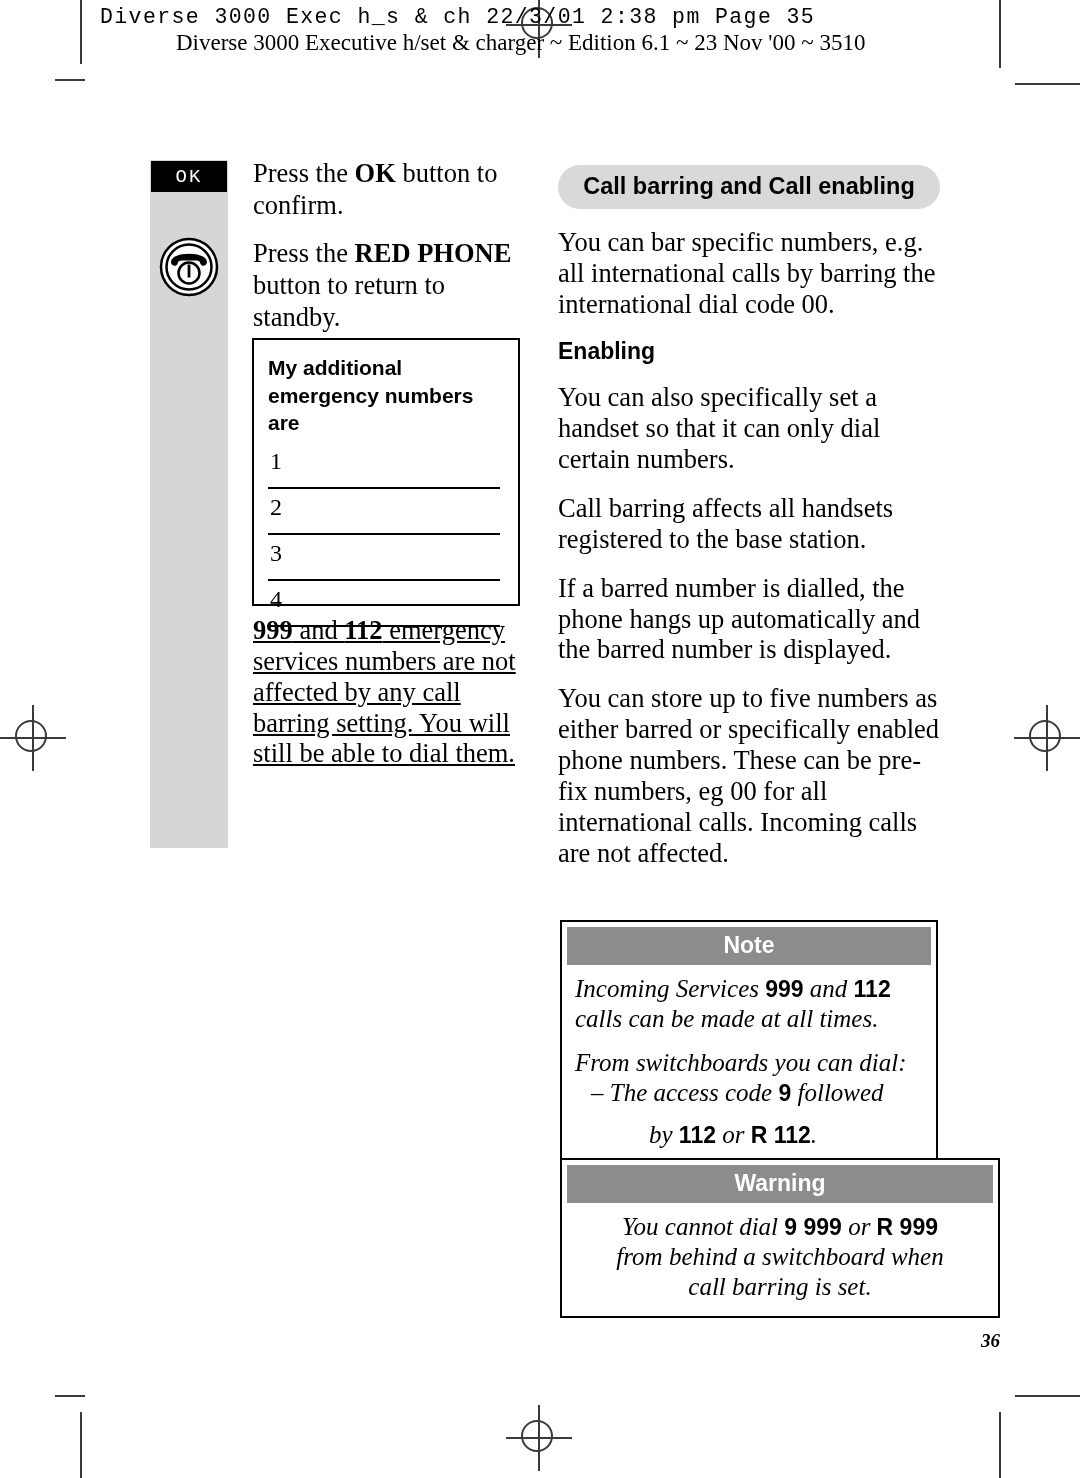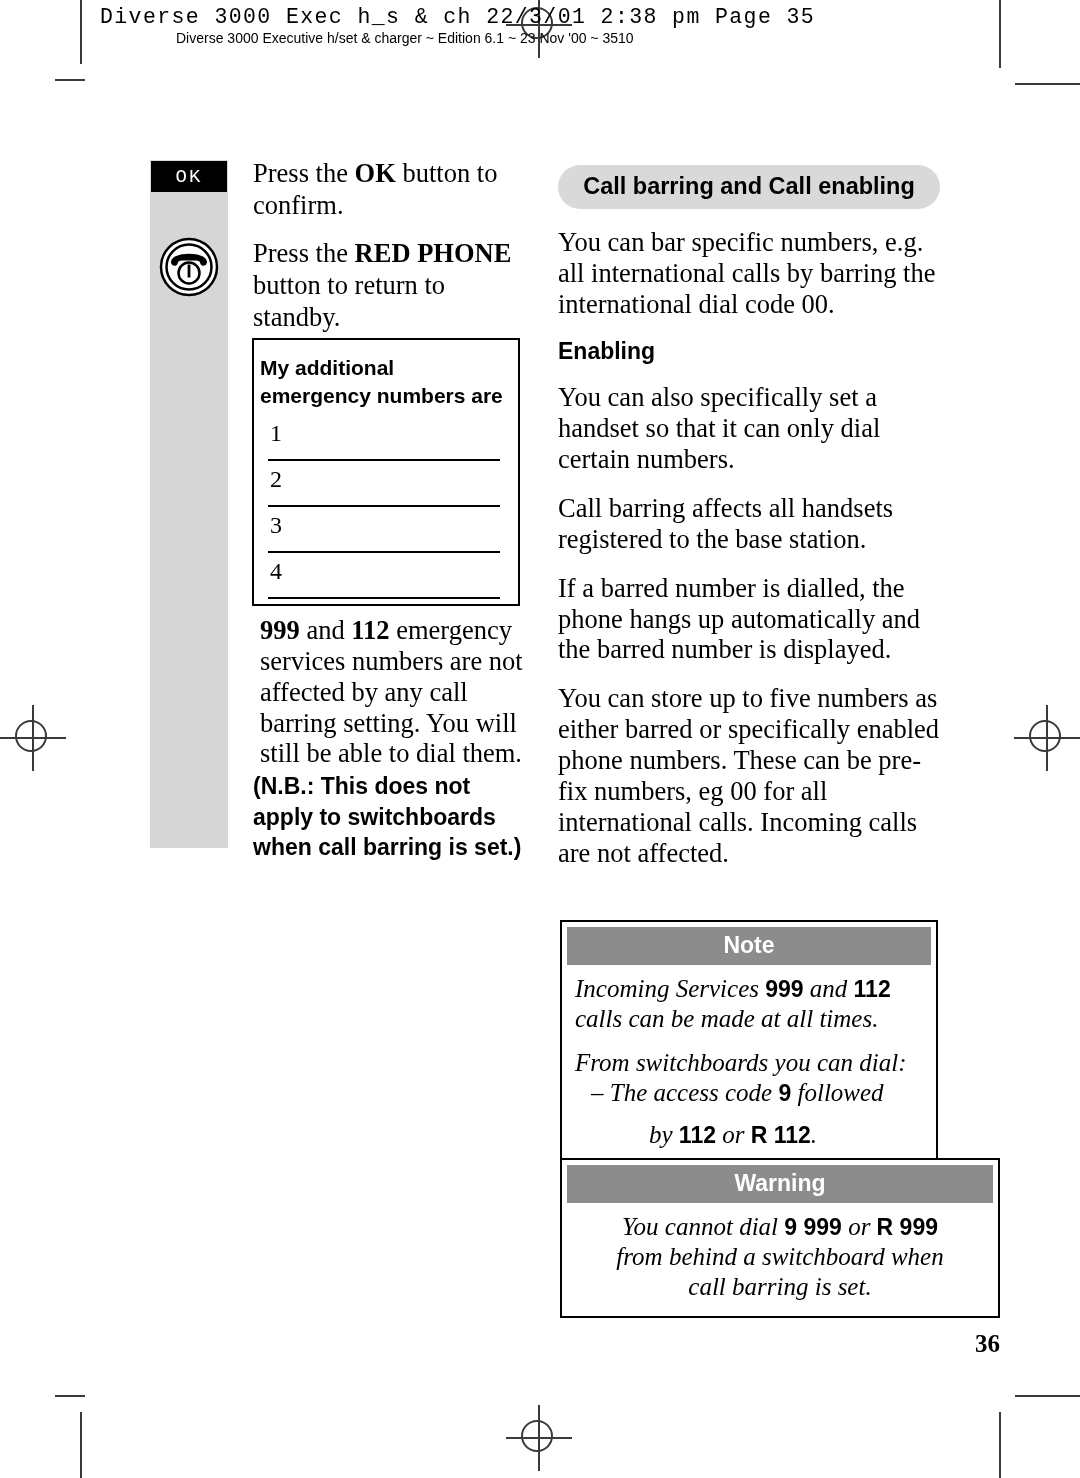--- a/index.html
+++ b/index.html
@@ -58,22 +58,22 @@
     left: 100px; top: 5px;
     font-family: "Liberation Mono", "DejaVu Sans Mono", monospace;
     font-size: 21.5px;
     letter-spacing: 1.4px;
     white-space: nowrap;
     color: #000;
   }
   .hdr-sans {
     position: absolute;
     left: 176px; top: 30px;
-    font-family: Liberation Sans, sans-serif;
-    font-size: 14px;
+    font-family: Liberation Serif, serif;
+    font-size: 23px;
     white-space: nowrap;
     color: #000;
   }
   .col-right {
     position: absolute;
     left: 558px; top: 165px;
     width: 382px;
   }
 
   
@@ -122,21 +122,21 @@
     height: 268px;
     border: 2px solid #000;
     box-sizing: border-box;
     background: #fff;
   }
   .em-title {
     font-family: "Liberation Sans", sans-serif;
     font-weight: bold;
     font-size: 21px;
     line-height: 1.32;
-    padding: 14px 14px 0 6px;
+    padding: 14px 14px 0 14px;
   }
   .em-lines {
     padding: 6px 18px 0 14px;
   }
   .em-line {
     position: relative;
     height: 44px;
     border-bottom: 2px solid #000;
     font-size: 24px;
     line-height: 36px;
@@ -219,22 +219,23 @@
   #warning-box {
     position: absolute;
     left: 560px; top: 1158px;
     width: 440px;
   }
 
   .page-no {
     position: absolute;
     right: 80px;
     top: 1330px;
-    font-size: 25px;
-    font-weight: bold;
+    font-size: 19px;
+    font-weight: bold;
+    font-style: italic;
   }
 </style>
 </head>
 <body>
 
 <div class="crop" style="left:80px; top:0; width:2px; height:64px;"></div>
 <div class="crop" style="left:55px; top:79px; width:30px; height:2px;"></div>
 <div class="crop" style="left:999px; top:0; width:2px; height:68px;"></div>
 <div class="crop" style="left:1015px; top:83px; width:65px; height:2px;"></div>
 <div class="crop" style="left:80px; top:1412px; width:2px; height:66px;"></div>
@@ -300,24 +301,23 @@
   </div>
   <div class="em-lines">
     <div class="em-line">1</div>
     <div class="em-line">2</div>
     <div class="em-line">3</div>
     <div class="em-line">4</div>
   </div>
 </div>
 
 <div class="lc-lower">
-  <p style="margin:0 0 2px 7px;">
+  <p style="margin:0 0 2px 0;text-decoration:underline;">
     <span class="b">999</span><span> and </span><span class="b">112</span><span> emergency services numbers are not affected by any call barring setting. You will still be able to dial them.</span>
   </p>
-  <p class="nb" style="margin:0;">(N.B.: This does not apply to switchboards when call barring is set.)</p>
 </div>
 
 <div class="col-right">
   <div class="pill">Call barring and Call enabling</div>
   <div class="rc-text">
     <p>You can bar specific numbers, e.g. all international calls by barring the international dial code 00.</p>
     <p class="sub-h">Enabling</p>
     <p>You can also specifically set a handset so that it can only dial certain numbers.</p>
     <p>Call barring affects all handsets registered to the base station.</p>
     <p>If a barred number is dialled, the phone hangs up automatically and the barred number is displayed.</p>

